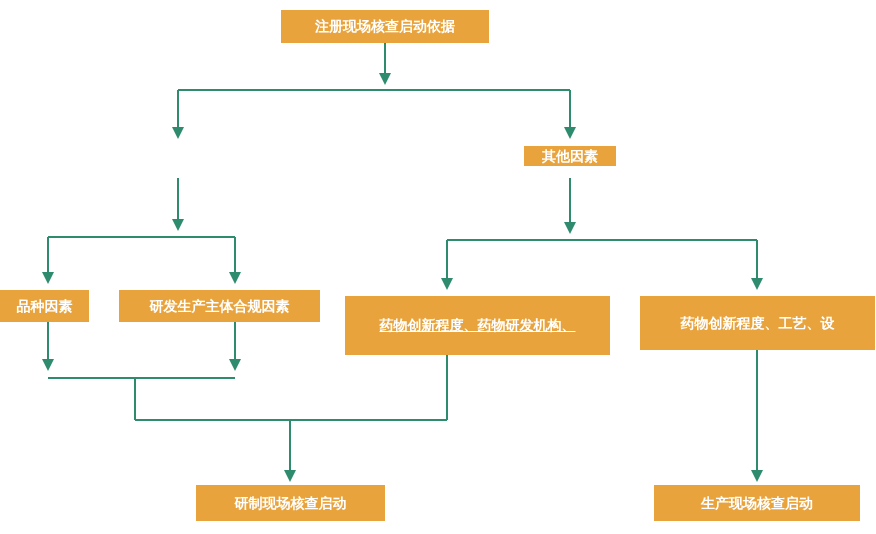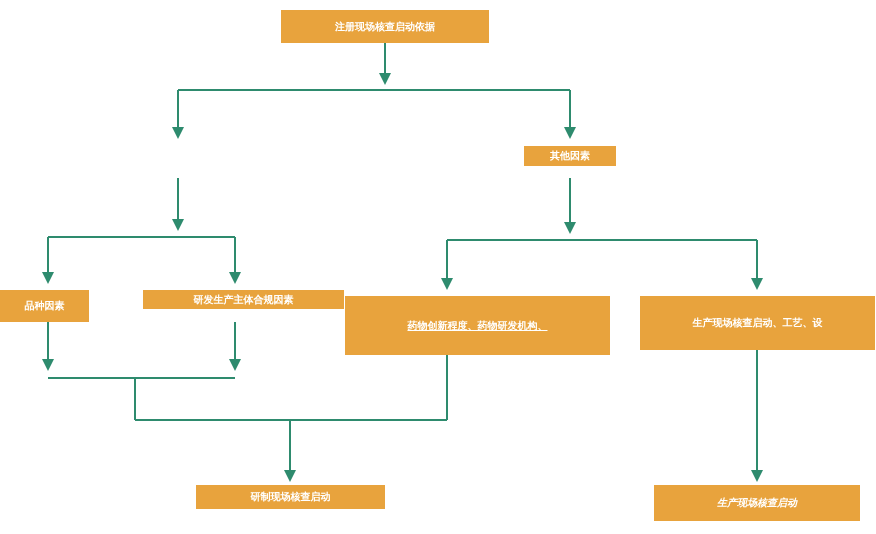--- a/index.html
+++ b/index.html
@@ -11,39 +11,39 @@
     font-family: "Liberation Sans", sans-serif;
     overflow: hidden;
   }
   .connectors { position: absolute; left: 0; top: 0; width: 876px; height: 534px; }
   .conn { stroke: #2E8B6E; stroke-width: 2; fill: none; }
   .node {
     position: absolute;
     background: #E8A33D;
     color: #ffffff;
     font-weight: bold;
-    font-size: 10px;
+    font-size: 14px;
     line-height: 1.2;
     display: flex;
     align-items: center;
     justify-content: center;
     text-align: center;
     box-sizing: border-box;
     padding: 2px 6px;
     white-space: nowrap;
   }
   #n-root        { left: 281px; top: 10px;  width: 208px; height: 33px; }
   #n-risk        { left: 131px; top: 146px; width: 95px;  height: 32px; }
   #n-other       { left: 524px; top: 146px; width: 92px;  height: 20px; }
   #n-variety     { left: 0px;   top: 290px; width: 89px;  height: 32px; text-align: center; }
-  #n-compliance  { left: 119px; top: 290px; width: 201px; height: 19px; margin-left: 24px; }
+  #n-compliance  { left: 119px; top: 290px; width: 201px; height: 32px; }
   #n-innovation  { left: 345px; top: 296px; width: 265px; height: 59px; text-decoration: underline; }
   #n-declare     { left: 640px; top: 296px; width: 235px; height: 54px; }
-  #n-dev-launch  { left: 196px; top: 485px; width: 189px; height: 24px; font-family: Liberation Serif, serif; }
-  #n-prod-launch { left: 654px; top: 485px; width: 206px; height: 36px; font-style: italic; }
+  #n-dev-launch  { left: 196px; top: 485px; width: 189px; height: 36px; }
+  #n-prod-launch { left: 654px; top: 485px; width: 206px; height: 36px; }
 </style>
 </head>
 <body>
 
 <div class="canvas">
 
   <svg class="connectors" width="876" height="534" viewBox="0 0 876 534" xmlns="http://www.w3.org/2000/svg">
     <defs>
       <marker id="arrow" markerUnits="userSpaceOnUse" markerWidth="12" markerHeight="12" refX="9" refY="6" orient="auto">
         <path d="M0,0 L12,6 L0,12 z" fill="#2E8B6E"></path>
@@ -74,17 +74,17 @@
     <path class="conn" d="M290,420 V479" marker-end="url(#arrow)"></path>
 
     <path class="conn" d="M757,350 V479" marker-end="url(#arrow)"></path>
   </svg>
 
   <div class="node" id="n-root">注册现场核查启动依据</div>
   <div class="node" id="n-other">其他因素</div>
   <div class="node" id="n-variety">品种因素</div>
   <div class="node" id="n-compliance">研发生产主体合规因素</div>
   <div class="node" id="n-innovation">药物创新程度、药物研发机构、</div>
-  <div class="node" id="n-declare">生产现场核查启动、工艺、设</div>
+  <div class="node" id="n-declare">药物创新程度、工艺、设</div>
   <div class="node" id="n-dev-launch">研制现场核查启动</div>
   <div class="node" id="n-prod-launch">生产现场核查启动</div>
 
 </div>
 
 </body></html>

